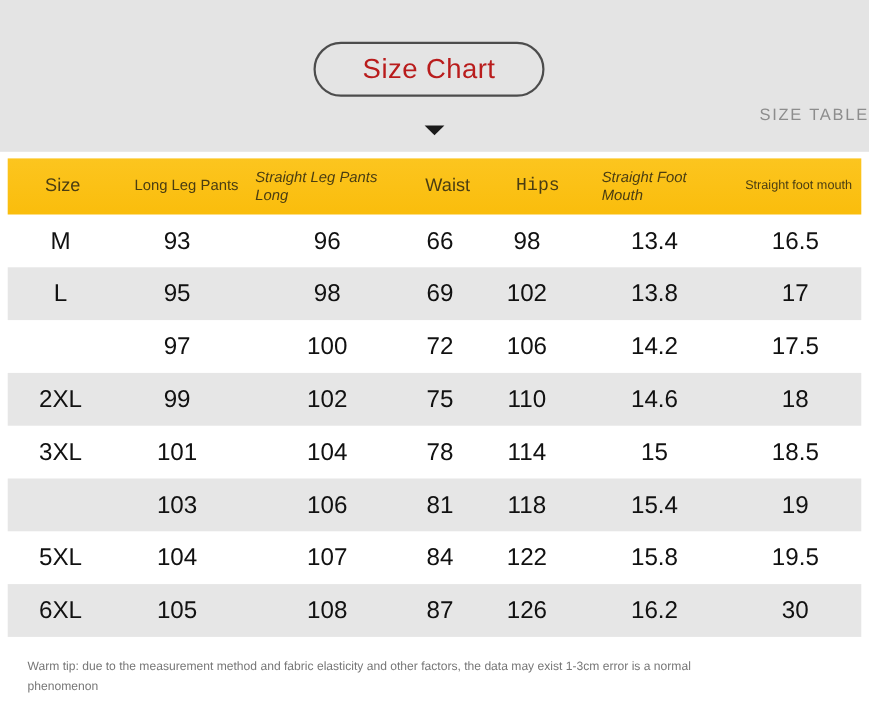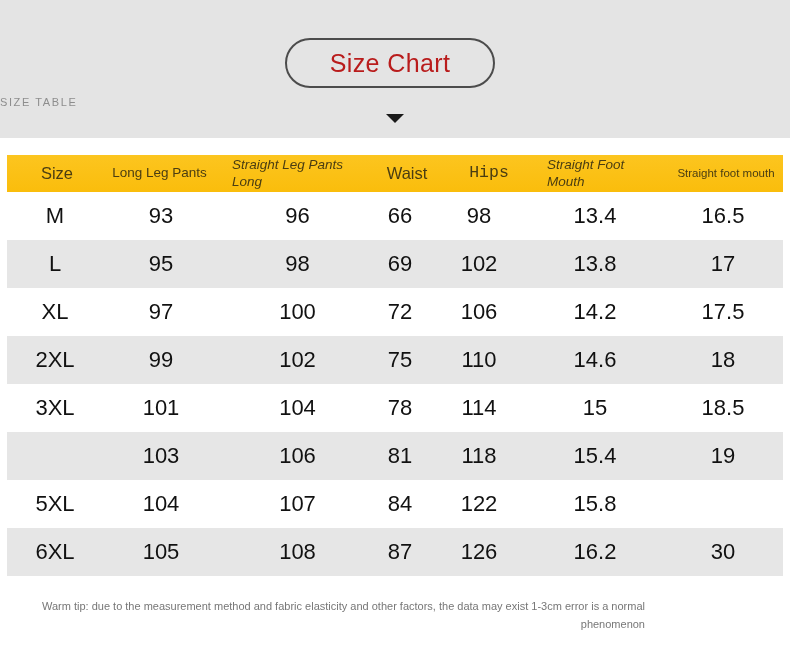--- a/index.html
+++ b/index.html
@@ -41,22 +41,22 @@
     font-size: 25px;
     color: #b91c1c;
     letter-spacing: 0.4px;
     line-height: 1;
   }
   .subtitle {
     position: absolute;
     left: 0;
     top: 96px;
     width: 790px;
-    text-align: left;
-    font-size: 11px;
+    text-align: right;
+    font-size: 15px;
     letter-spacing: 1.6px;
     color: #8d8d8d;
   }
   .arrow {
     position: absolute;
     left: 50%;
     top: 114px;
     margin-left: -9px;
     width: 0;
     height: 0;
@@ -68,22 +68,22 @@
   
   .table-wrap {
     position: absolute;
     left: 0;
     top: 138px;
     width: 790px;
   }
 
   .head-row {
     position: relative;
-    margin: 17px 7px 0 7px;
-    height: 37px;
+    margin: 6px 7px 0 7px;
+    height: 51px;
     background: #fbc016;
     background: linear-gradient(180deg, #fcc51f 0%, #fabd0c 100%);
   }
   .row {
     position: relative;
     height: 48px;
     margin: 0 7px;
   }
   .row.alt {
     background: #e6e6e6;
@@ -98,21 +98,21 @@
     box-sizing: border-box;
   }
   .cell.center { justify-content: center; }
   .cell.left   { justify-content: flex-start; font-style: italic; }
 
   
   .head-row .cell {
     color: #4a3d12;
   }
   .h-size   { left: 0px;   width: 100px; }
-  .h-c1     { left: 90px; width: 125px; }
+  .h-c1     { left: 100px; width: 125px; }
   .h-c2     { left: 225px; width: 140px; }
   .h-c3     { left: 355px; width: 90px;  }
   .h-c4     { left: 437px; width: 90px; font-family: Liberation Mono, monospace;  }
   .h-c5     { left: 540px; width: 115px; }
   .h-c6     { left: 655px; width: 128px; }
 
   .hlabel { font-size: 13.5px; line-height: 1.25; }
   .hlabel.big  { font-size: 16.5px; }
   .hlabel.sm   { font-size: 11.5px; text-align: right; }
 
@@ -133,21 +133,20 @@
 
   
   .tip {
     position: absolute;
     left: 25px;
     top: 598px;
     width: 620px;
     font-size: 11px;
     line-height: 1.6;
     color: #777777;
-    text-align: right;
   }
 </style>
 </head>
 <body>
 
 <div class="banner">
 
   <div class="pill">
     <span class="pill-label">Size Chart</span>
   </div>
@@ -225,23 +224,20 @@
       </div>
     <div class="cell center b-c5">
         <span class="bval">13.8</span>
       </div>
     <div class="cell center b-c6">
         <span class="bval">17</span>
       </div>
   </div>
 
   <div class="row">
-    <div class="cell center b-size">
-        <span class="bval">XL</span>
-      </div>
     <div class="cell center b-c1">
         <span class="bval">97</span>
       </div>
     <div class="cell center b-c2">
         <span class="bval">100</span>
       </div>
     <div class="cell center b-c3">
         <span class="bval">72</span>
       </div>
     <div class="cell center b-c4">
@@ -336,20 +332,23 @@
       </div>
     <div class="cell center b-c3">
         <span class="bval">84</span>
       </div>
     <div class="cell center b-c4">
         <span class="bval">122</span>
       </div>
     <div class="cell center b-c5">
         <span class="bval">15.8</span>
       </div>
+    <div class="cell center b-c6">
+        <span class="bval">19.5</span>
+      </div>
   </div>
 
   <div class="row alt">
     <div class="cell center b-size">
         <span class="bval">6XL</span>
       </div>
     <div class="cell center b-c1">
         <span class="bval">105</span>
       </div>
     <div class="cell center b-c2">

